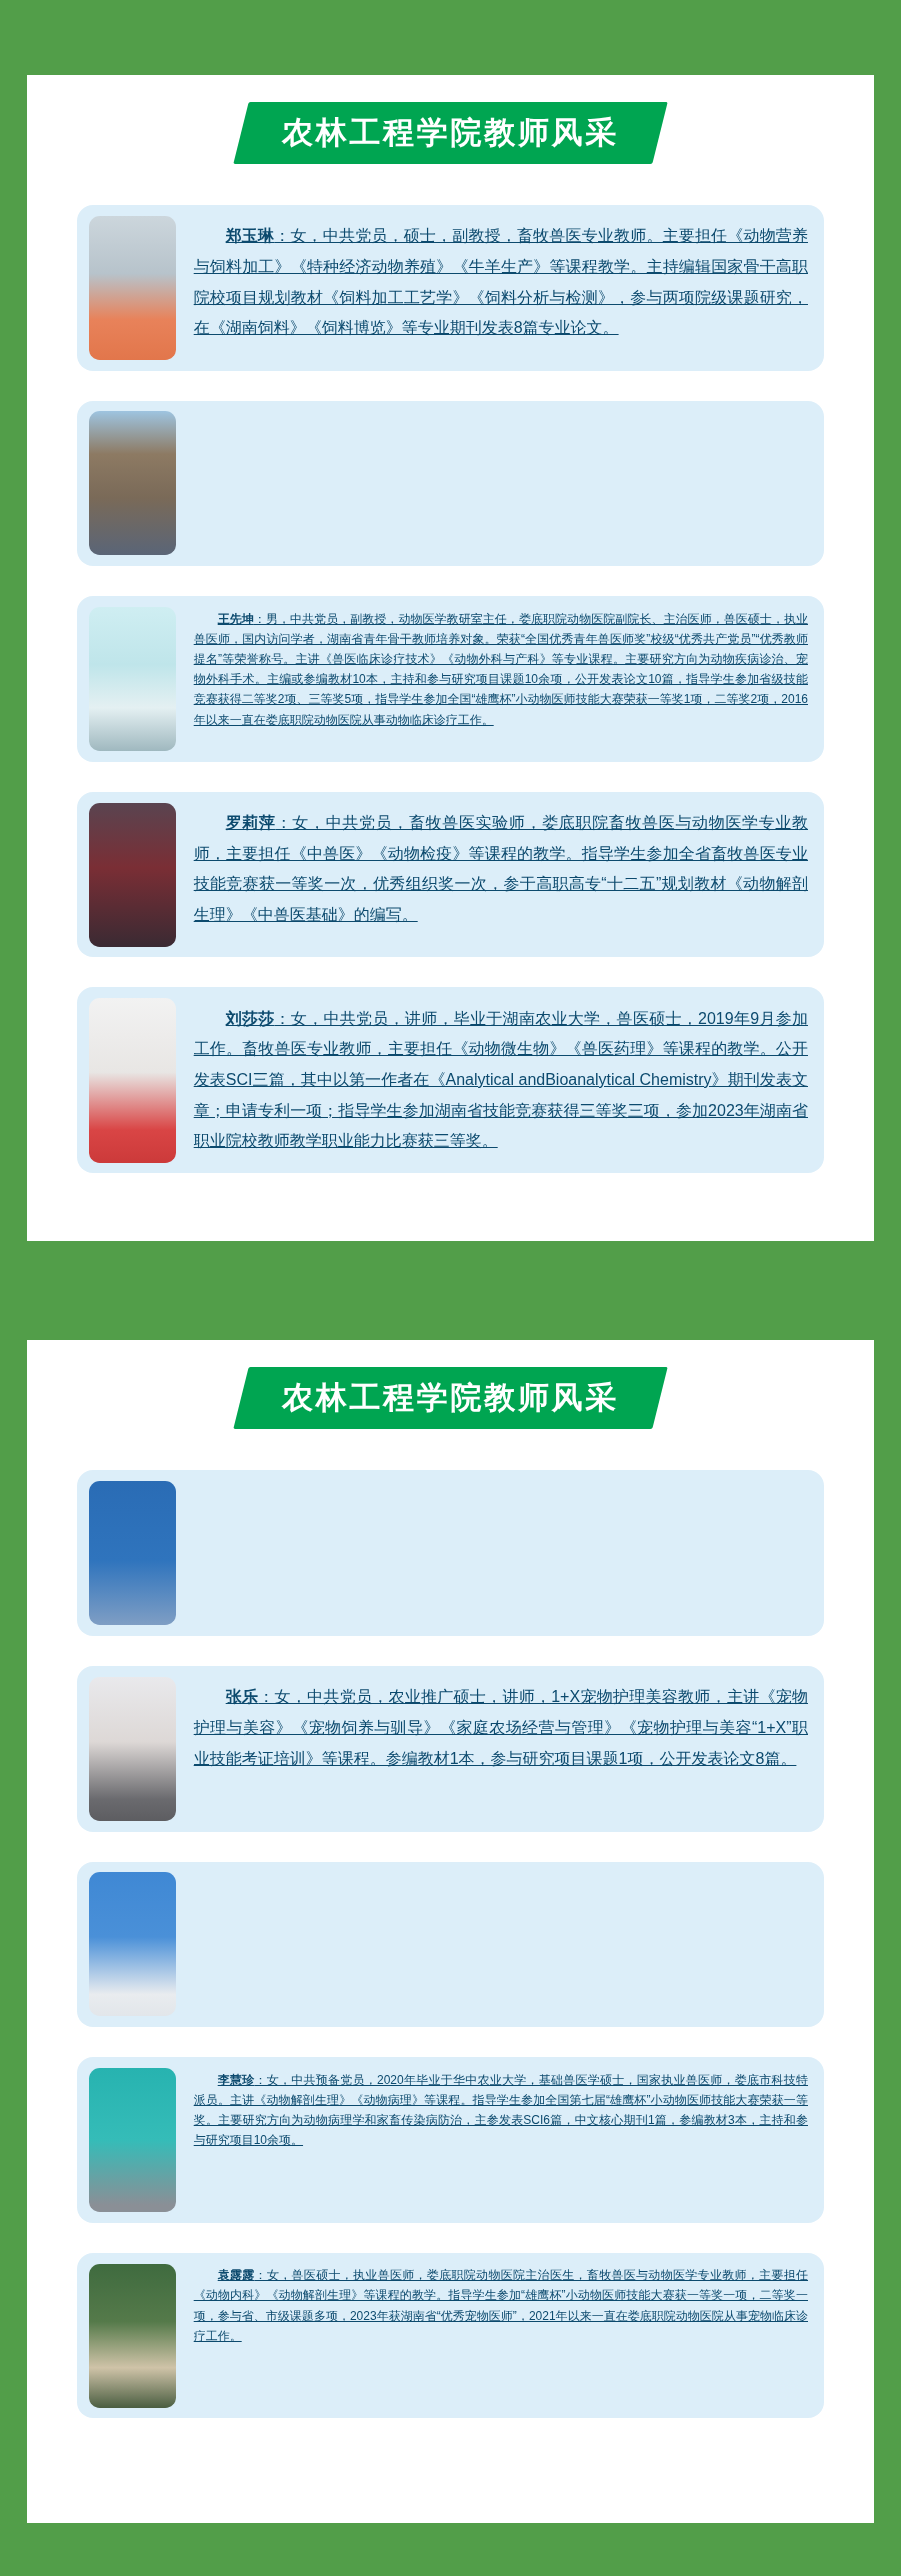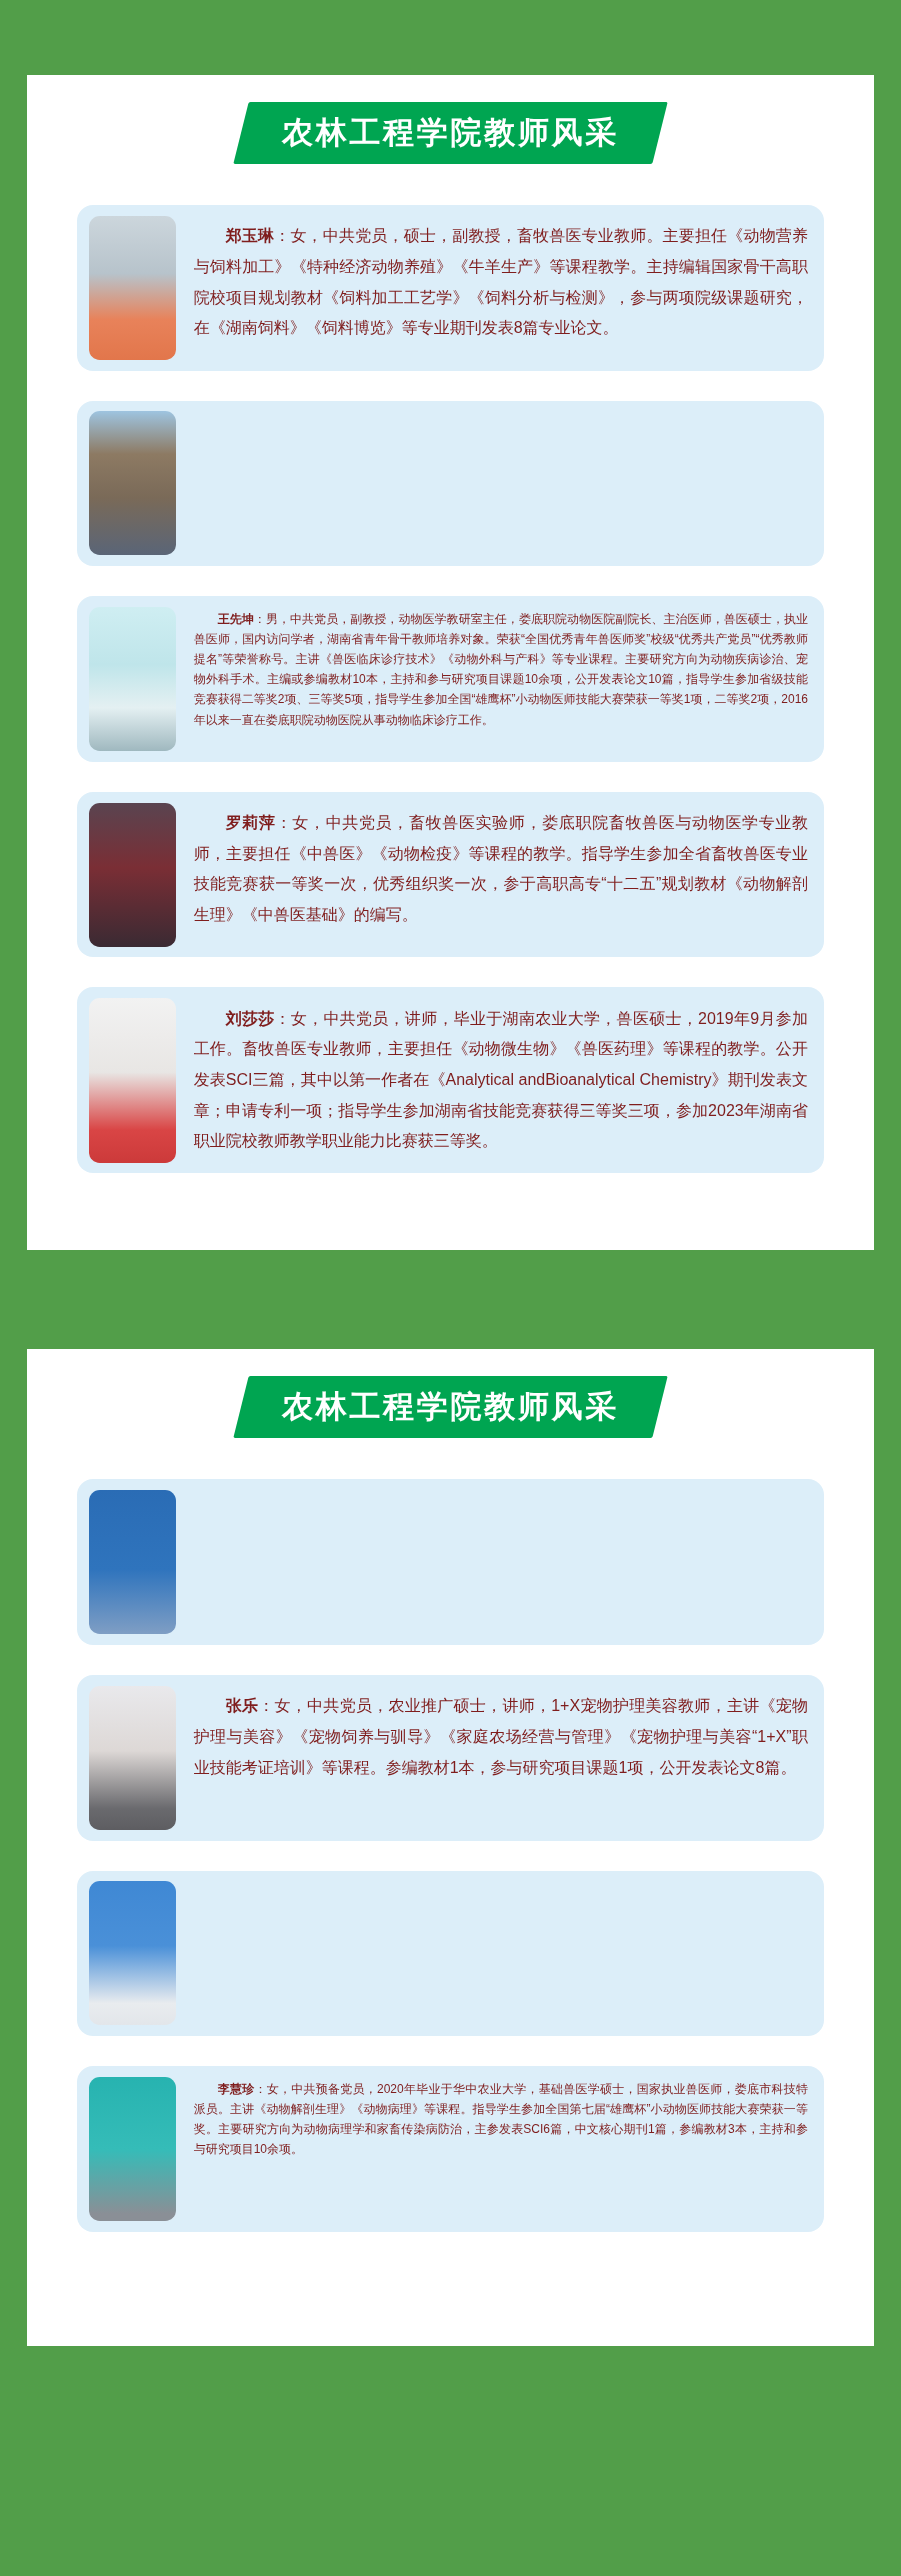--- a/index.html
+++ b/index.html
@@ -39,36 +39,37 @@
   }
   .card{
     background:#dceef9;
     border-radius:16px;
     margin:0 50px 30px 50px;
     padding:10.8px 16px 10.8px 11.7px;
     display:flex;
     align-items:stretch;
     gap:18px;
   }
-  .card:last-child{margin-bottom:17px;}
+  .card:last-child{margin-bottom:8px;}
   .photo{
     width:87px;
     min-height:144px;
     flex:0 0 87px;
     border-radius:10.8px;
     align-self:stretch;
   }
   .bio{
     margin:5.4px 0;
     flex:1;
-    color:#7f1d1d;
+    color:#0c4a6e;
     font-size:16px;
     line-height:1.92;
     text-align:justify;
     text-indent:2em;
+    text-decoration:underline;
   }
   .card.dense .bio{font-size:12px;line-height:1.68;margin:1.8px 0;}
   .tname{font-weight:bold;}
   
   .photo-1{background:linear-gradient(180deg,#ccd6dc 0%,#b7c3cb 40%,#e8825a 72%,#e2764b 100%);}
   .photo-2{background:linear-gradient(180deg,#9ec4e0 0%,#8d7a63 30%,#7a6a58 60%,#5a6577 100%);}
   .photo-3{background:linear-gradient(180deg,#cfeef2 0%,#bfe5ea 40%,#e4f0f2 70%,#9fb8bf 100%);}
   .photo-4{background:linear-gradient(180deg,#5a4450 0%,#7a2e35 45%,#3a2a33 100%);}
   .photo-5{background:linear-gradient(180deg,#f2f2f2 0%,#e8e6e4 45%,#d94545 80%,#cc3a3a 100%);}
   .photo-6{background:linear-gradient(180deg,#2a6cb5 0%,#2f74bd 55%,#7f9ec4 100%);}
@@ -133,16 +134,20 @@
 
     <div class="card dense">
       <div class="photo photo-8"></div>
     </div>
 
     <div class="card dense">
       <div class="photo photo-9"></div>
       <p class="bio"><span class="tname">李慧珍</span><span>：女，中共预备党员，2020年毕业于华中农业大学，基础兽医学硕士，国家执业兽医师，娄底市科技特派员。主讲《动物解剖生理》《动物病理》等课程。指导学生参加全国第七届“雄鹰杯”小动物医师技能大赛荣获一等奖。主要研究方向为动物病理学和家畜传染病防治，主参发表SCI6篇，中文核心期刊1篇，参编教材3本，主持和参与研究项目10余项。</span></p>
     </div>
 
+    <div class="card dense">
+      <div class="photo photo-10"></div>
+      <p class="bio"><span class="tname">袁露露</span><span>：女，兽医硕士，执业兽医师，娄底职院动物医院主治医生，畜牧兽医与动物医学专业教师，主要担任《动物内科》《动物解剖生理》等课程的教学。指导学生参加“雄鹰杯”小动物医师技能大赛获一等奖一项，二等奖一项，参与省、市级课题多项，2023年获湖南省“优秀宠物医师”，2021年以来一直在娄底职院动物医院从事宠物临床诊疗工作。</span></p>
+    </div>
   </div>
 
 </div>
 
 
 </body></html>

